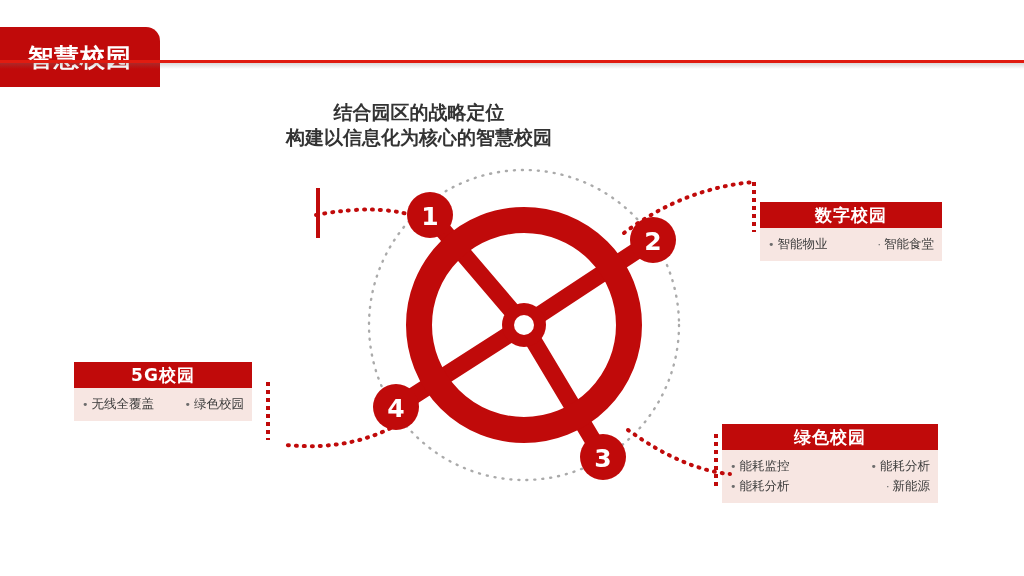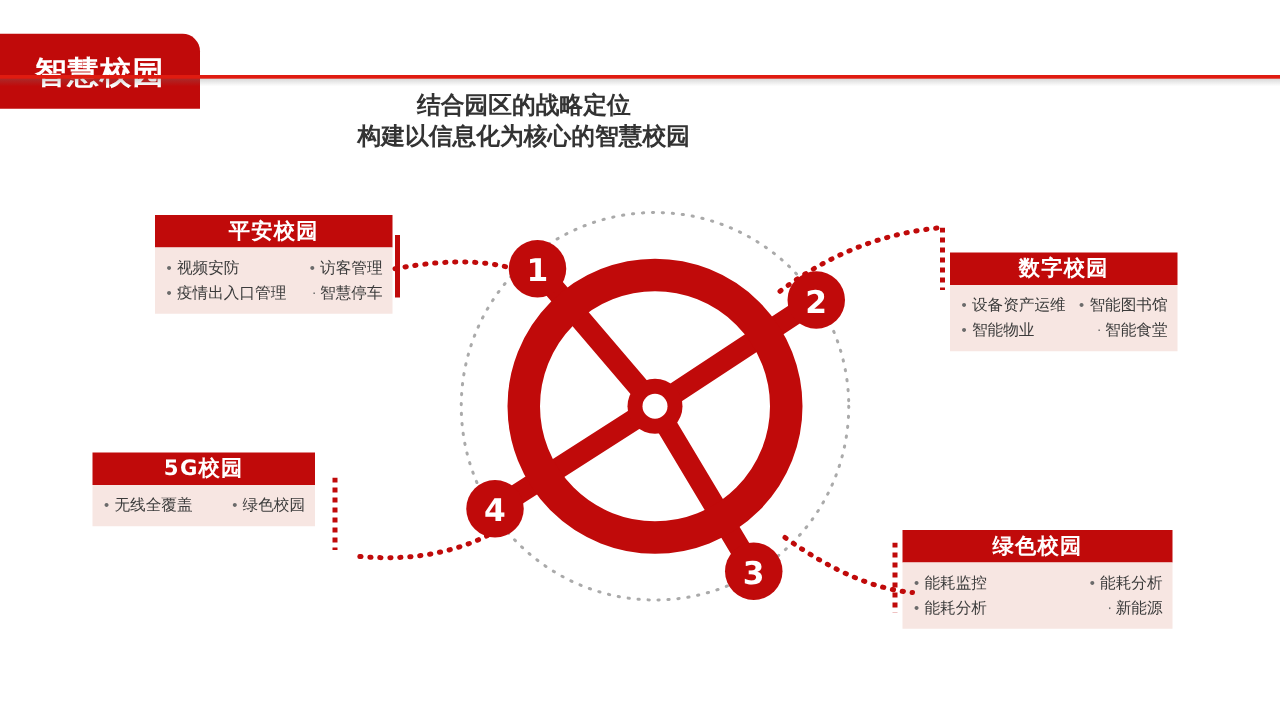--- a/index.html
+++ b/index.html
@@ -55,21 +55,21 @@
     top: 63px;
     width: 1024px;
     height: 6px;
     background: linear-gradient(to bottom, rgba(120,120,120,0.28), rgba(120,120,120,0));
   }
 
   
   .main-title {
     position: absolute;
     left: 0;
-    top: 72px;
+    top: 100px;
     width: 838px;
     text-align: center;
     color: #333333;
     font-size: 19px;
     font-weight: bold;
     line-height: 25px;
   }
   .main-title div { white-space: nowrap; }
 
   
@@ -147,42 +147,25 @@
     <span class="header-title">智慧校园</span>
   </div>
   <div class="header-rule"></div>
   <div class="header-shadow"></div>
 
   <div class="main-title">
     <div>结合园区的战略定位</div>
     <div>构建以信息化为核心的智慧校园</div>
   </div>
 
-  <div class="card" id="card-safe">
-    <div class="card-head">平安校园</div>
-    <div class="card-body">
-      <div class="card-row">
-        <span class="card-item left"><span class="bullet">•</span><span>视频安防</span></span>
-        <span class="card-item right"><span class="bullet">•</span><span>访客管理</span></span>
-      </div>
-      <div class="card-row">
-        <span class="card-item left"><span class="bullet">•</span><span>疫情出入口管理</span></span>
-        <span class="card-item right"><span class="bullet">·</span><span>智慧停车</span></span>
-      </div>
-    </div>
-  </div>
   <div class="edge-bar-solid" style="left:316px; top:188px; height:50px;"></div>
 
   <div class="card" id="card-digital">
     <div class="card-head">数字校园</div>
     <div class="card-body">
-      <div class="card-row">
-        <span class="card-item left"><span class="bullet">•</span><span>设备资产运维</span></span>
-        <span class="card-item right"><span class="bullet">•</span><span>智能图书馆</span></span>
-      </div>
       <div class="card-row">
         <span class="card-item left"><span class="bullet">•</span><span>智能物业</span></span>
         <span class="card-item right"><span class="bullet">·</span><span>智能食堂</span></span>
       </div>
     </div>
   </div>
   <div class="edge-bar-dotted" style="left:752px; top:182px; height:50px;"></div>
 
   <div class="card" id="card-5g">
     <div class="card-head">5G校园</div>

